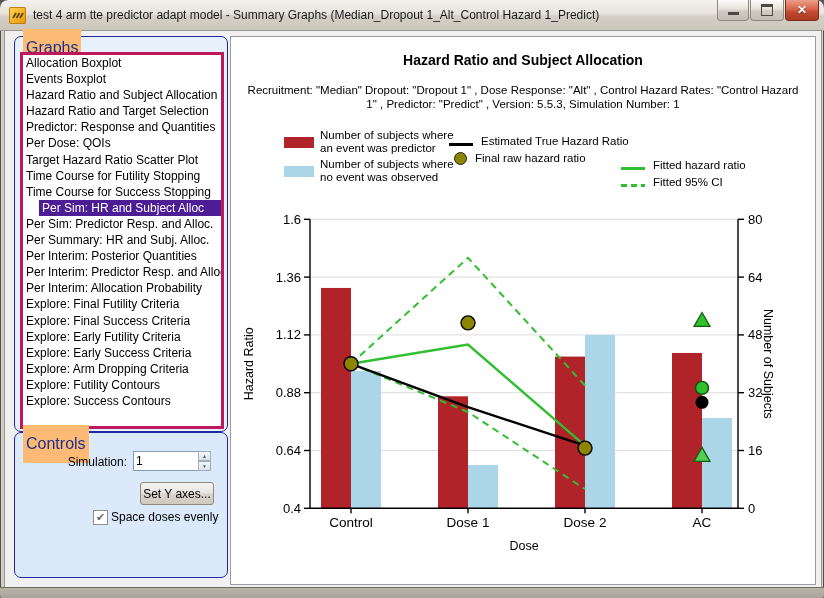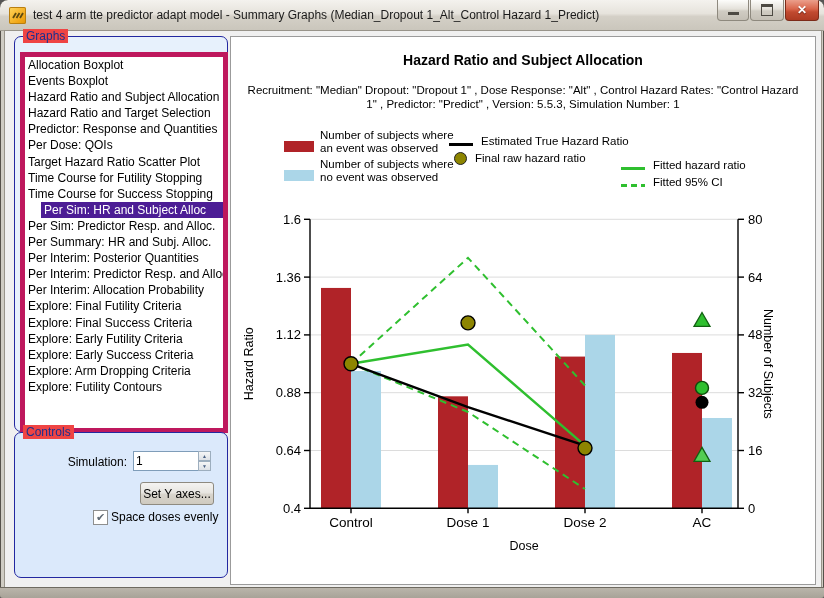--- a/index.html
+++ b/index.html
@@ -23,27 +23,27 @@
   .glyph-min{width:11px;height:3px;background:#4d4a43;margin-top:6px;}
   .glyph-max{width:10px;height:8px;border:1px solid #4d4a43;border-top-width:3px;background:transparent;}
   .glyph-close{color:#fff;font-size:12px;font-weight:bold;text-shadow:0 1px 1px #6b2112;}
   
   #client{position:absolute;left:4px;top:30px;width:816px;height:557px;background:#f0f0f0;
     border:1px solid #98948a;}
   #bottomframe{position:absolute;left:0;top:587px;width:824px;height:11px;
     background:linear-gradient(#bab5ab,#a6a196);border-top:1px solid #6e6a60;border-bottom:2px solid #4e4a42;}
   
   .groupbox{position:absolute;border:1px solid #2328a0;border-radius:7px;}
-  .groupbox .gb-label{position:absolute;top:-8px;left:8px;background:#ef4444;padding:0 3px;
-    font-size:12px;color:#1c2f8f;}
+  .groupbox .gb-label{position:absolute;top:-8px;left:8px;background:#fdba74;padding:10px 3px;
+    font-size:16px;color:#1c2f8f;}
   #graphs-box{left:14px;top:36px;width:212px;height:394px;background:#e7f1fc;}
   #controls-box{left:14px;top:432px;width:212px;height:144px;background:#dbe9fb;}
   
   #graphs-listbox{position:absolute;left:20px;top:52px;width:198px;height:371px;background:#fff;
-    border:5px solid #be185d;overflow:hidden;}
+    border:3px solid #be185d;overflow:hidden;}
   .lbitem{height:16.1px;line-height:16.1px;font-size:12px;color:#000;padding-left:3px;white-space:nowrap;}
   .lbitem.sel{background:#4c1d95;color:#fff;margin-left:16px;}
   
   #sim-label{position:absolute;left:30px;top:455px;width:97px;text-align:right;font-size:12px;color:#000;}
   #sim-input{position:absolute;left:133px;top:451px;width:60px;height:16px;border:1px solid #7f9db9;
     font-size:12px;font-family:"Liberation Sans",sans-serif;padding:1px 2px;}
   #sim-spinner{position:absolute;left:198px;top:451px;width:13px;height:20px;display:flex;flex-direction:column;}
   .spin{flex:1;border:1px solid #9daebe;background:linear-gradient(#f5f6f7,#dde1e6);
     font-size:5px;color:#4a6184;display:flex;align-items:center;justify-content:center;}
   #sety-button{position:absolute;left:140px;top:482px;width:72px;height:21px;
@@ -58,21 +58,21 @@
     border:1px solid #9b9b9b;}
   #chart-title{position:absolute;left:0;top:15px;width:584px;text-align:center;font-size:14px;
     font-weight:bold;color:#000;}
   #chart-subtitle{position:absolute;left:14px;top:46px;width:556px;text-align:center;font-size:11.5px;
     line-height:14px;color:#000;}
   
   .lg-col{position:absolute;font-size:11.5px;line-height:13px;color:#000;}
   #lg-col1{left:53px;top:92px;}
   #lg-col2{left:218px;top:96px;}
   #lg-col3{left:390px;top:104px;margin-top:16px;}
-  .lg-entry{display:flex;margin-bottom:3px;align-items:center;}
+  .lg-entry{display:flex;margin-bottom:3px;}
   .lg-swatch-bar{width:30px;height:11px;margin:8px 6px 0 0;flex:0 0 30px;}
   .lg-line{width:24px;height:3px;margin:5px 8px 0 0;flex:0 0 24px;}
   .lg-dot{width:11px;height:11px;border-radius:50%;border:1.5px solid #222;margin:0 8px 0 5px;flex:0 0 11px;}
   .lg-row{display:flex;align-items:center;height:17px;}
   #chart-svg{position:absolute;left:0;top:0;}
 </style>
 </head>
 <body>
 
 <div id="stage">
@@ -121,20 +121,21 @@
       <div class="lbitem">Per Summary: HR and Subj. Alloc.</div>
       <div class="lbitem">Per Interim: Posterior Quantities</div>
       <div class="lbitem">Per Interim: Predictor Resp. and Alloc.</div>
       <div class="lbitem">Per Interim: Allocation Probability</div>
       <div class="lbitem">Explore: Final Futility Criteria</div>
       <div class="lbitem">Explore: Final Success Criteria</div>
       <div class="lbitem">Explore: Early Futility Criteria</div>
       <div class="lbitem">Explore: Early Success Criteria</div>
       <div class="lbitem">Explore: Arm Dropping Criteria</div>
       <div class="lbitem">Explore: Futility Contours</div>
+      <div class="lbitem">Explore: Success Contours</div>
     </div>
 
   <div class="groupbox" id="controls-box">
     <div class="gb-label">Controls</div>
   </div>
   <div id="sim-label">Simulation:</div>
   <input id="sim-input" value="1" style="">
   <div id="sim-spinner">
     <div class="spin">▲</div>
     <div class="spin">▼</div>
@@ -219,21 +220,21 @@
           <text x="22" y="326.8" text-anchor="middle" font-size="12.5" fill="#000" transform="rotate(-90 22 326.8)">Hazard Ratio</text>
           <text x="533" y="326.8" text-anchor="middle" font-size="12.5" fill="#000" transform="rotate(90 533 326.8)">Number of Subjects</text>
         </g>
       </svg>
     <div id="chart-title">Hazard Ratio and Subject Allocation</div>
     <div id="chart-subtitle">Recruitment: "Median" Dropout: "Dropout 1" , Dose Response: "Alt" , Control Hazard Rates: "Control Hazard 1" , Predictor: "Predict" , Version: 5.5.3, Simulation Number: 1</div>
 
     <div class="lg-col" id="lg-col1">
       <div class="lg-entry">
         <div class="lg-swatch-bar" style="background: rgb(176, 35, 40);"></div>
-        <div><span>Number of subjects where</span><br><span>an event was observed</span></div>
+        <div><span>Number of subjects where</span><br><span>an event was predictor</span></div>
       </div>
       <div class="lg-entry">
         <div class="lg-swatch-bar" id="lg-swatch-noevent" style="background: rgb(171, 214, 232);"></div>
         <div><span>Number of subjects where</span><br><span>no event was observed</span></div>
       </div>
     </div>
     <div class="lg-col" id="lg-col2">
       <div class="lg-row">
         <div class="lg-line" id="lg-line-black" style="background: rgb(0, 0, 0);"></div>
         <span>Estimated True Hazard Ratio</span>

